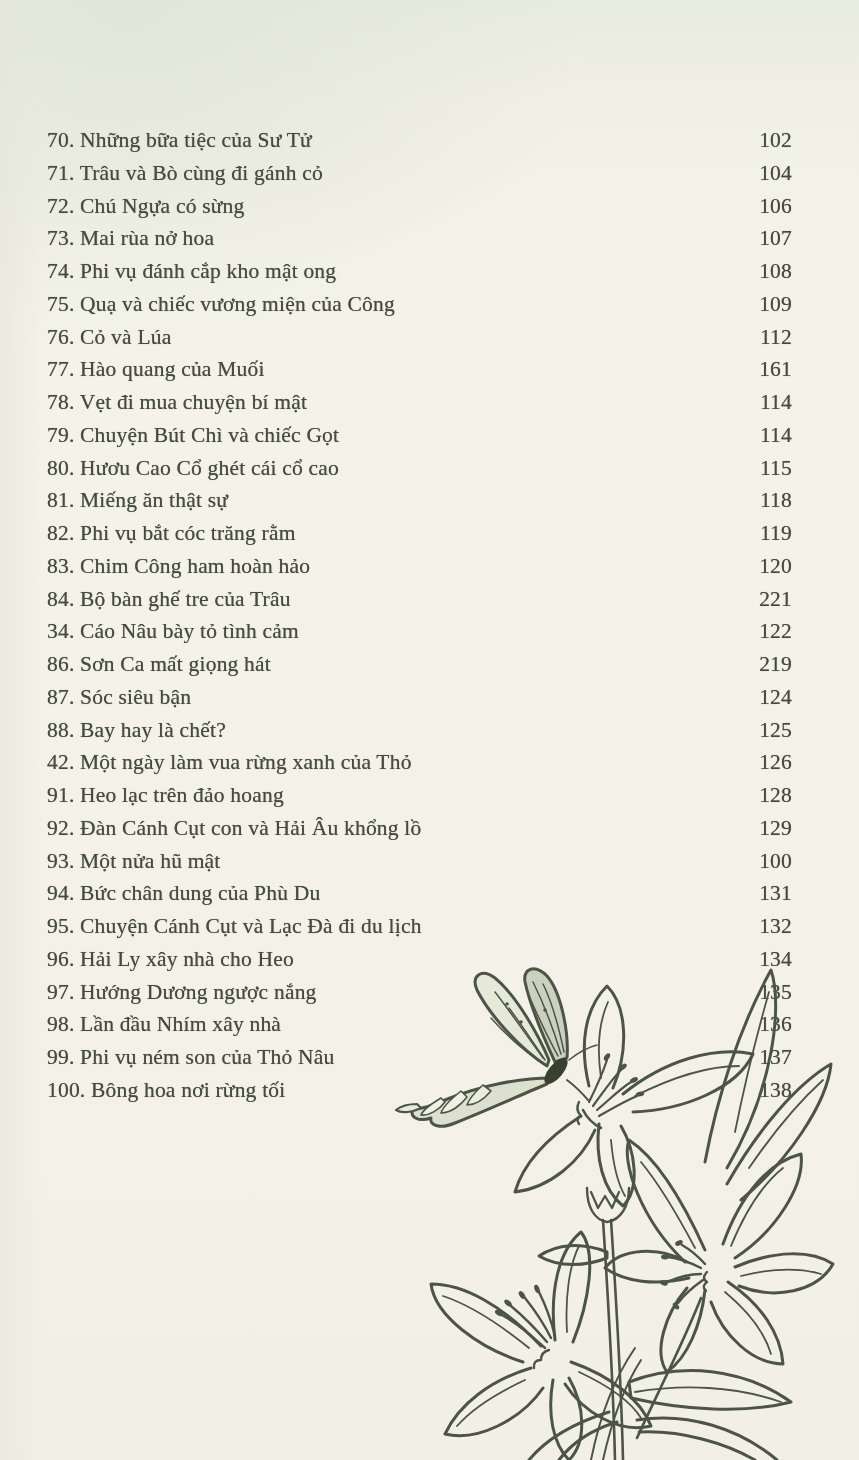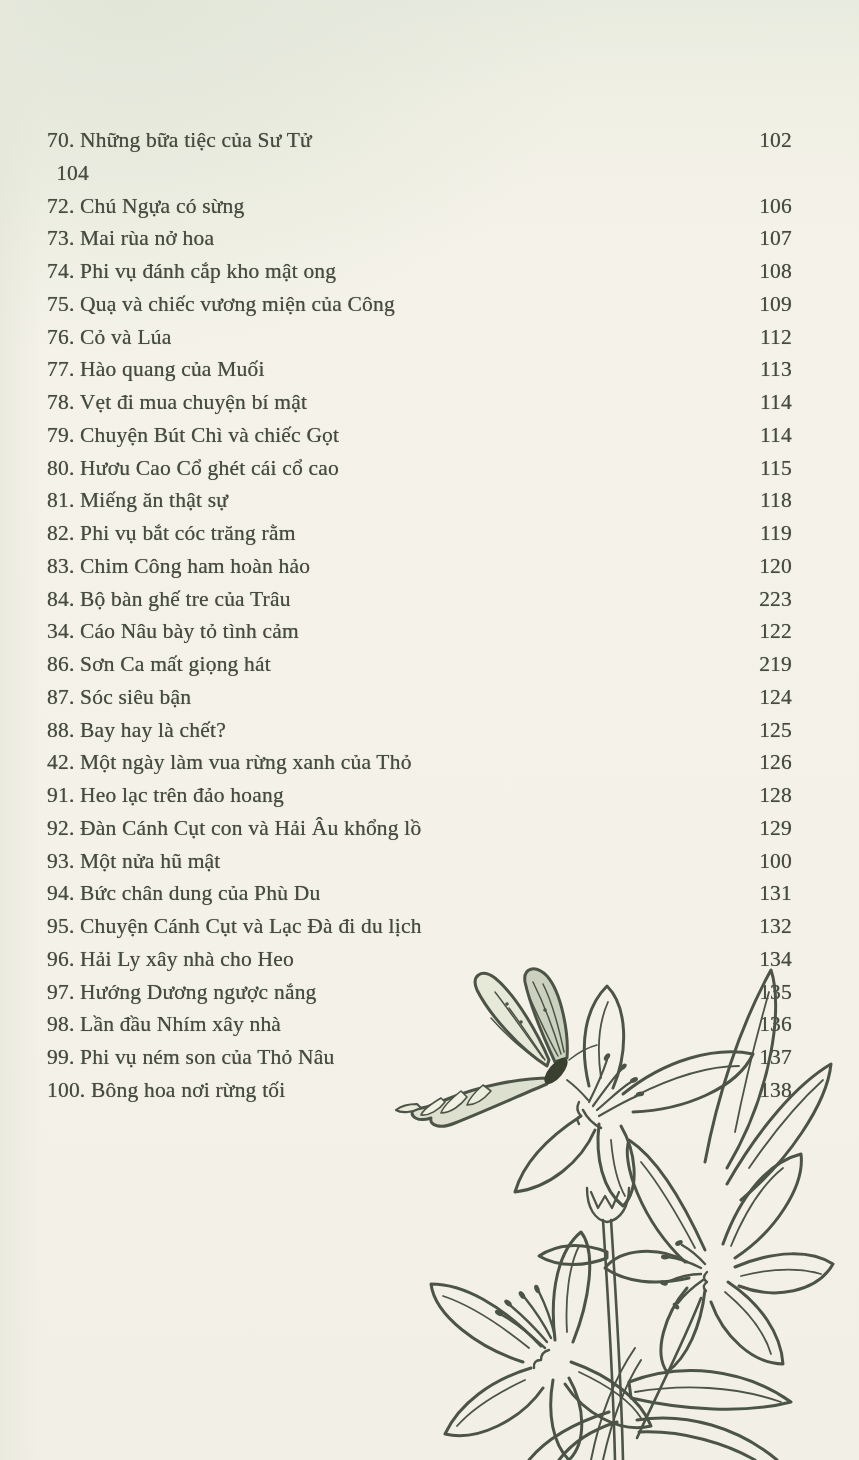--- a/index.html
+++ b/index.html
@@ -30,20 +30,21 @@
 </style>
 </head>
 <body>
 
 <div class="toc" id="toc-list">
     <div class="row">
       <span class="title">70. Những bữa tiệc của Sư Tử</span>
       <span class="pg">102</span>
     </div>
     <div class="row">
+      <span class="title">71. Trâu và Bò cùng đi gánh cỏ</span>
       <span class="pg">104</span>
     </div>
     <div class="row">
       <span class="title">72. Chú Ngựa có sừng</span>
       <span class="pg">106</span>
     </div>
     <div class="row">
       <span class="title">73. Mai rùa nở hoa</span>
       <span class="pg">107</span>
     </div>
@@ -54,21 +55,21 @@
     <div class="row">
       <span class="title">75. Quạ và chiếc vương miện của Công</span>
       <span class="pg">109</span>
     </div>
     <div class="row">
       <span class="title">76. Cỏ và Lúa</span>
       <span class="pg">112</span>
     </div>
     <div class="row">
       <span class="title">77. Hào quang của Muối</span>
-      <span class="pg">113</span>
+      <span class="pg">161</span>
     </div>
     <div class="row">
       <span class="title">78. Vẹt đi mua chuyện bí mật</span>
       <span class="pg">114</span>
     </div>
     <div class="row">
       <span class="title">79. Chuyện Bút Chì và chiếc Gọt</span>
       <span class="pg">114</span>
     </div>
     <div class="row">
@@ -82,21 +83,21 @@
     <div class="row">
       <span class="title">82. Phi vụ bắt cóc trăng rằm</span>
       <span class="pg">119</span>
     </div>
     <div class="row">
       <span class="title">83. Chim Công ham hoàn hảo</span>
       <span class="pg">120</span>
     </div>
     <div class="row">
       <span class="title">84. Bộ bàn ghế tre của Trâu</span>
-      <span class="pg">223</span>
+      <span class="pg">221</span>
     </div>
     <div class="row">
       <span class="title">34. Cáo Nâu bày tỏ tình cảm</span>
       <span class="pg">122</span>
     </div>
     <div class="row">
       <span class="title">86. Sơn Ca mất giọng hát</span>
       <span class="pg">219</span>
     </div>
     <div class="row">

